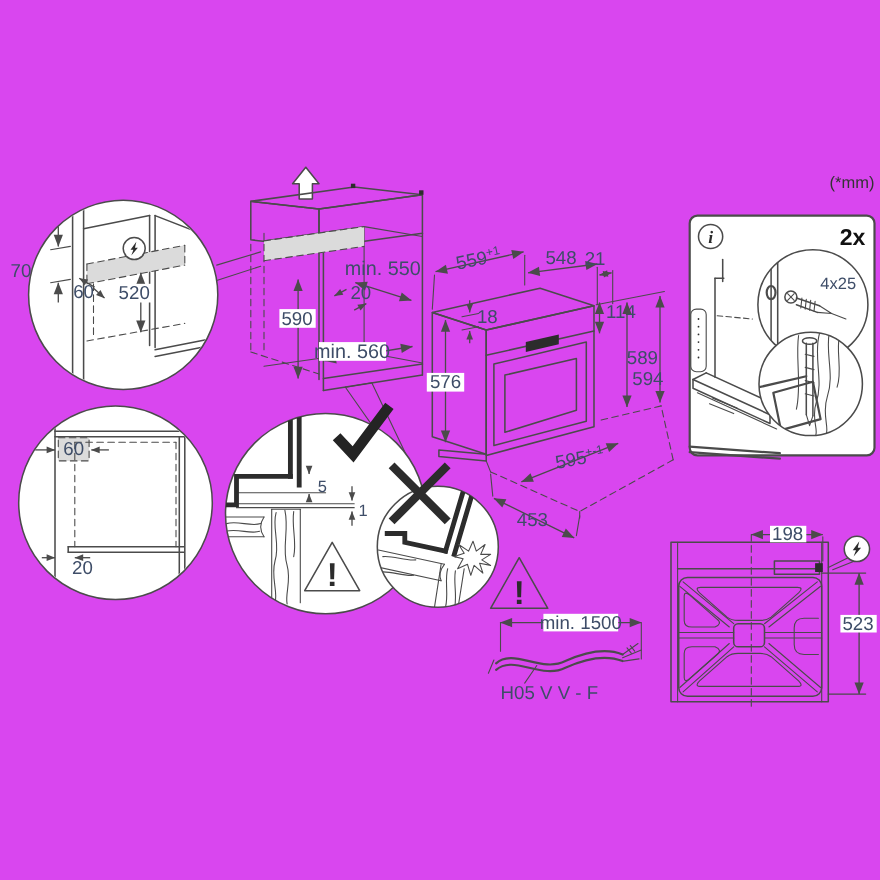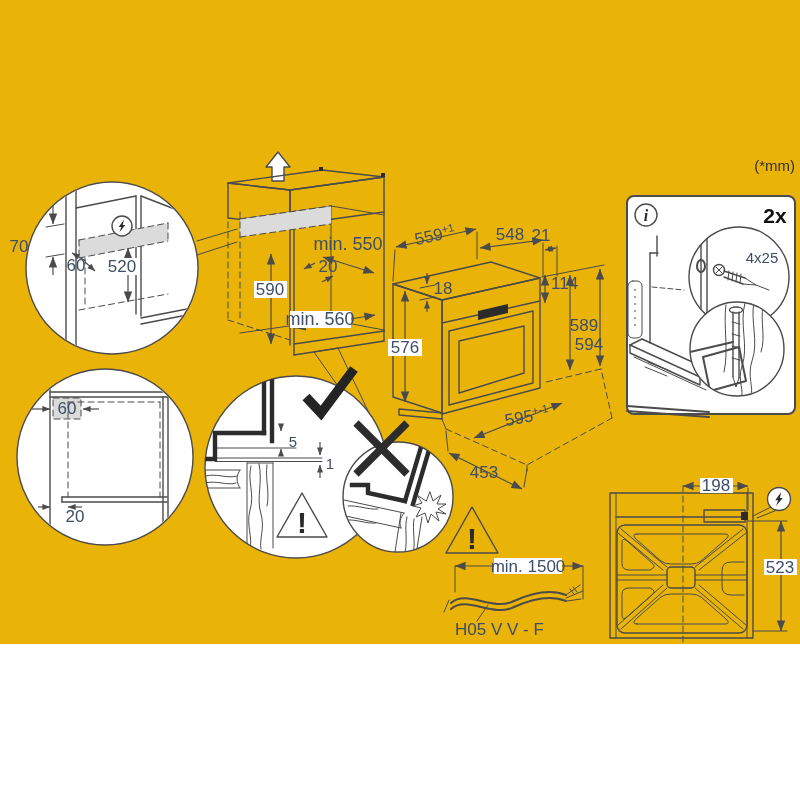--- a/index.html
+++ b/index.html
@@ -1,16 +1,16 @@
 <!DOCTYPE html>
 <html><head>
 <meta charset="utf-8">
 <style>
   html,body{margin:0;padding:0;background:#fff;}
-  #page{position:relative;width:800px;height:644px;background:#eab308;overflow:hidden;}
+  #page{position:relative;width:800px;height:800px;background:#d946ef;overflow:hidden;}
   svg{display:block;}
   
   .s  {stroke:#4b4b4b;stroke-width:1.4;fill:none;stroke-linecap:round;stroke-linejoin:round;}
   .s1 {stroke:#4b4b4b;stroke-width:1;fill:none;stroke-linecap:round;stroke-linejoin:round;}
   .s2 {stroke:#4b4b4b;stroke-width:2;fill:none;stroke-linecap:round;stroke-linejoin:round;}
   .thk{stroke:#2c2c2c;stroke-width:4.4;fill:none;stroke-linecap:square;stroke-linejoin:miter;}
   .xb {stroke:#2c2c2c;stroke-width:7.5;fill:none;stroke-linecap:butt;}
   .chk{stroke:#242424;stroke-width:9.5;fill:none;stroke-linecap:butt;stroke-linejoin:miter;}
   .dsh{stroke-dasharray:6 4;}
   .ddt{stroke-dasharray:5 3;}

